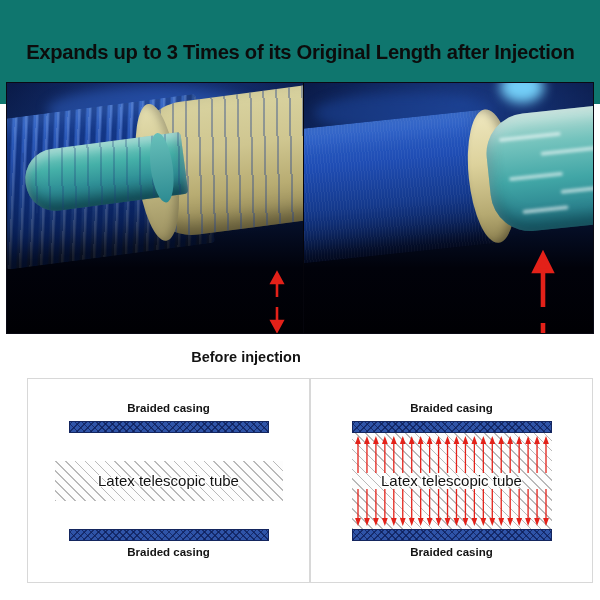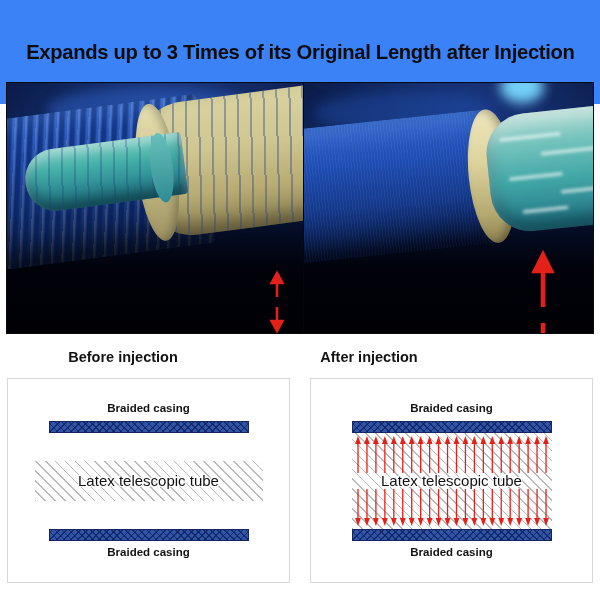--- a/index.html
+++ b/index.html
@@ -16,21 +16,21 @@
   }
 
   
   .title-bar {
     position: absolute;
     left: 0; top: 0;
     width: 600px; height: 104px;
     display: flex;
     align-items: center;
     justify-content: center;
-    background: #3b82f6;
+    background: #0f766e;
   }
   .title-text {
     font-size: 20.5px;
     font-weight: bold;
     color: #0c0c0c;
     letter-spacing: -0.3px;
     white-space: nowrap;
     transform: scaleX(0.985);
   }
 
@@ -197,21 +197,21 @@
     font-weight: bold;
     color: #131313;
   }
 
   
   .cards {
     position: absolute;
     left: 0; top: 378px;
     width: 600px; height: 208px;
     display: flex;
-    justify-content: space-between;
+    justify-content: flex-end;
     padding: 0 7px;
     box-sizing: border-box;
   }
   .card {
     width: 283px;
     height: 205px;
     background: #ffffff;
     border: 1px solid #d8d8d8;
     box-sizing: border-box;
     position: relative;
@@ -337,21 +337,20 @@
         <polygon points="15,0 7,16 23,16"></polygon>
         <line x1="15" y1="68" x2="15" y2="108"></line>
         <polygon points="15,120 7,104 23,104"></polygon>
       </g>
     </svg>
   </div>
 </div>
 
 <div class="captions">
   <div class="caption">Before injection</div>
-  <div class="caption">After injection</div>
 </div>
 
 <div class="cards">
 
   <div class="card">
     <div class="cap-label">Braided casing</div>
     <div class="lc-gap-s"></div>
     <div class="bar lc-bar-top"></div>
     <div class="latex lc-latex">
       <span class="latex-text">Latex telescopic tube</span>

